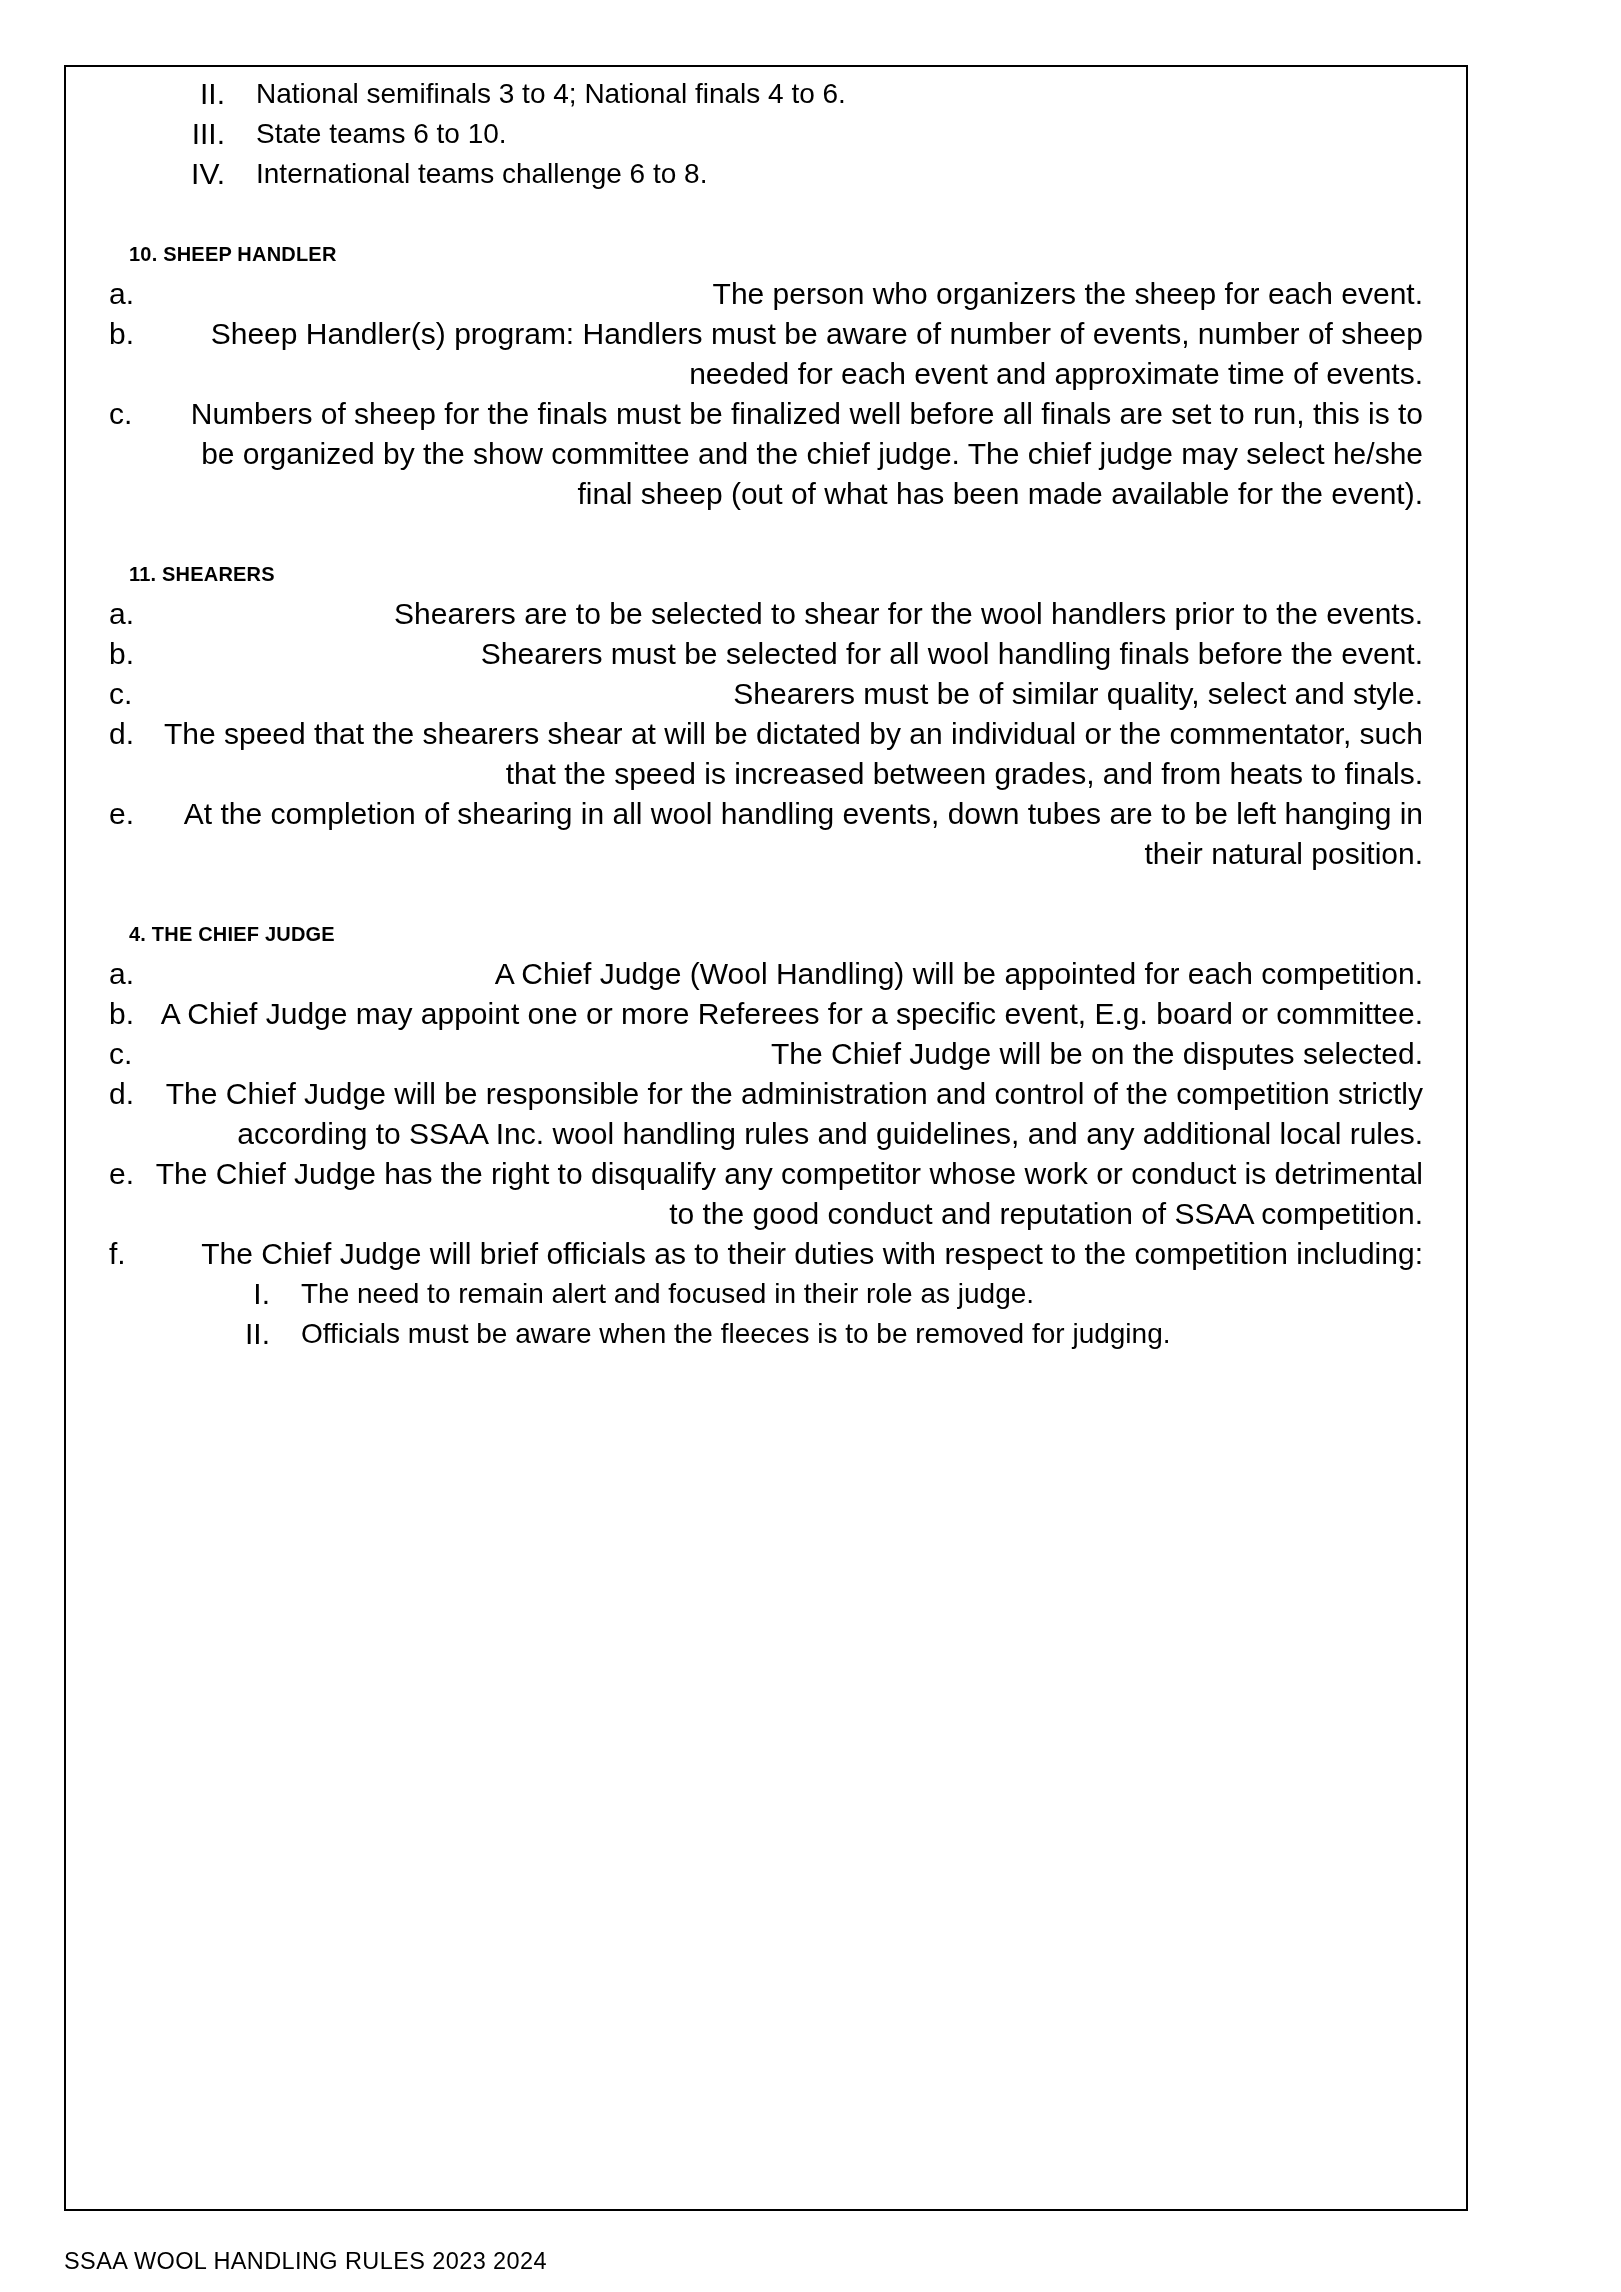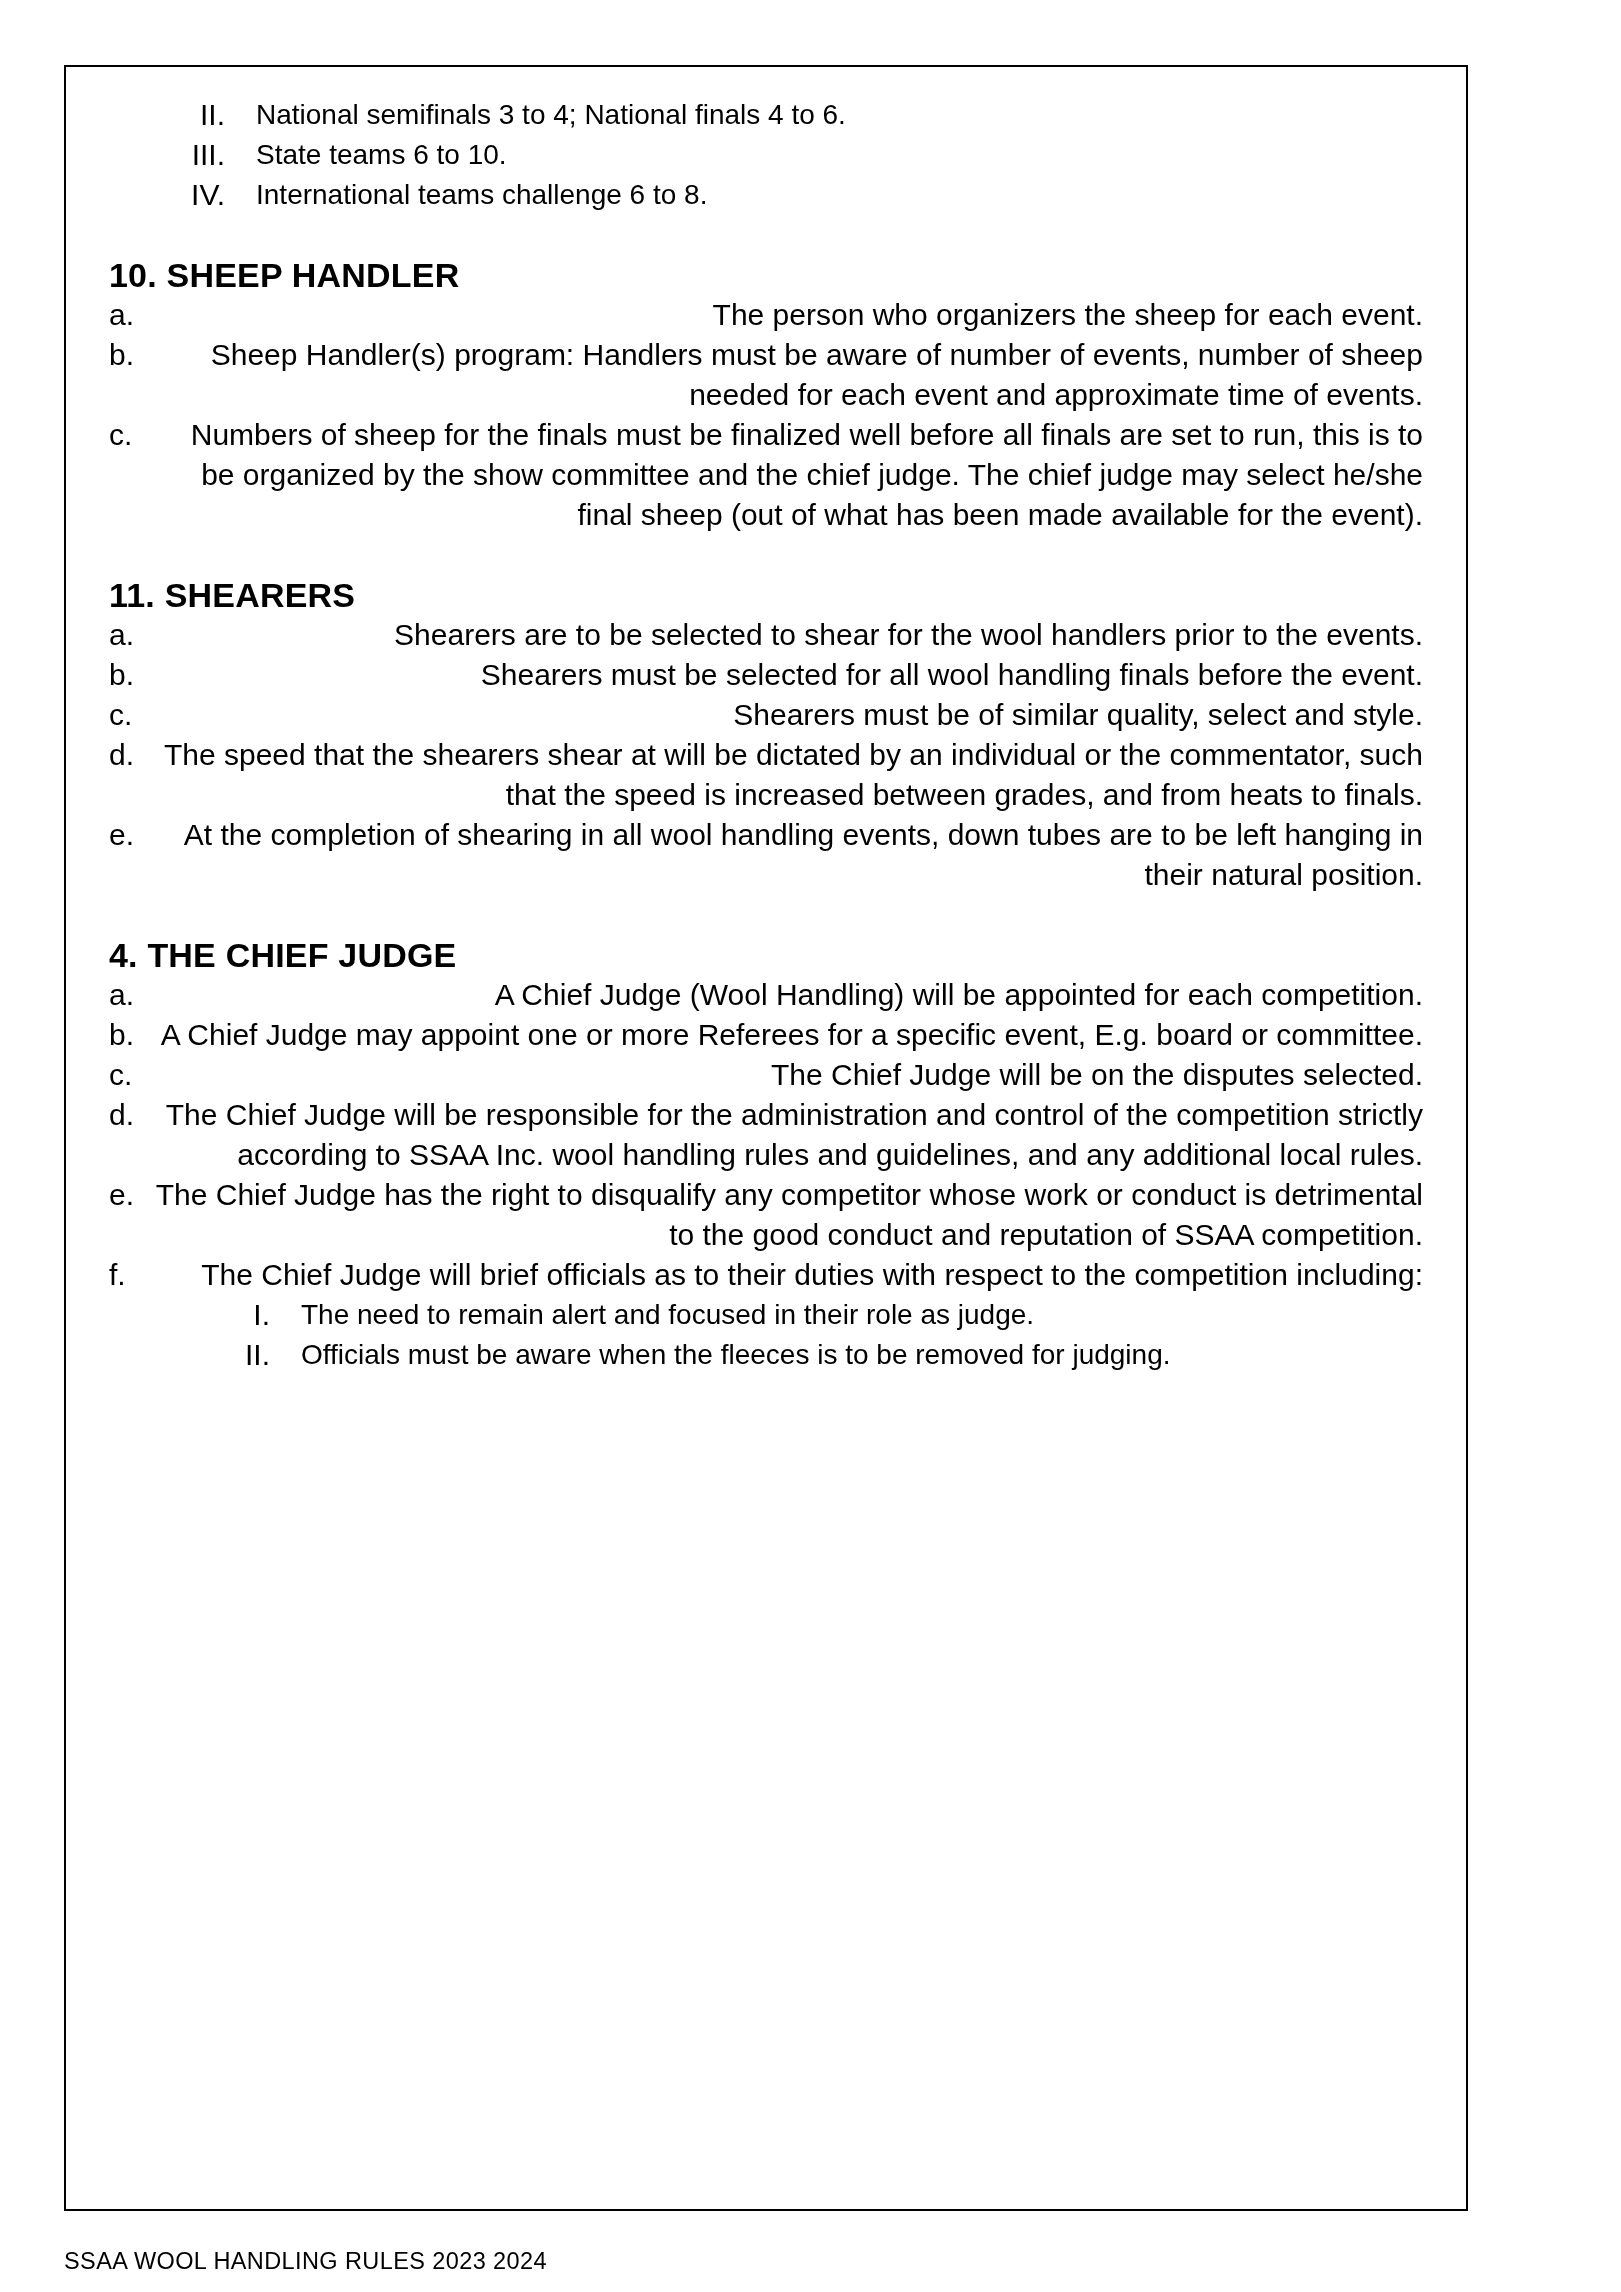--- a/index.html
+++ b/index.html
@@ -31,21 +31,21 @@
     width: 1404px;
     height: 2146px;
     border: 2.9px solid #000000;
     box-sizing: border-box;
     pointer-events: none;
   }
 
   .content {
     position: absolute;
     left: 64px;
-    top: 73px;
+    top: 52px;
     width: 1404px;
     height: 2146px;
     box-sizing: border-box;
     padding: 21.6px 45px 0 45px;
   }
 
   
   .roman-item {
     display: flex;
     align-items: flex-start;
@@ -82,24 +82,25 @@
   }
   .letter-item .body {
     flex: 1 1 auto;
     font-size: 30px;
     line-height: 40px;
     text-align: right;
   }
 
   .section-heading {
     font-weight: bold;
-    font-size: 34px;
+    font-size: 20px;
     line-height: 40px;
     margin-top: 0;
     letter-spacing: 0.2px;
+    margin-left: 20px;
   }
   .gap-section { height: 40px; }
 
   
   .sub-roman-list {
     margin-left: 45px;
   }
 
   .footer {
     position: absolute;

